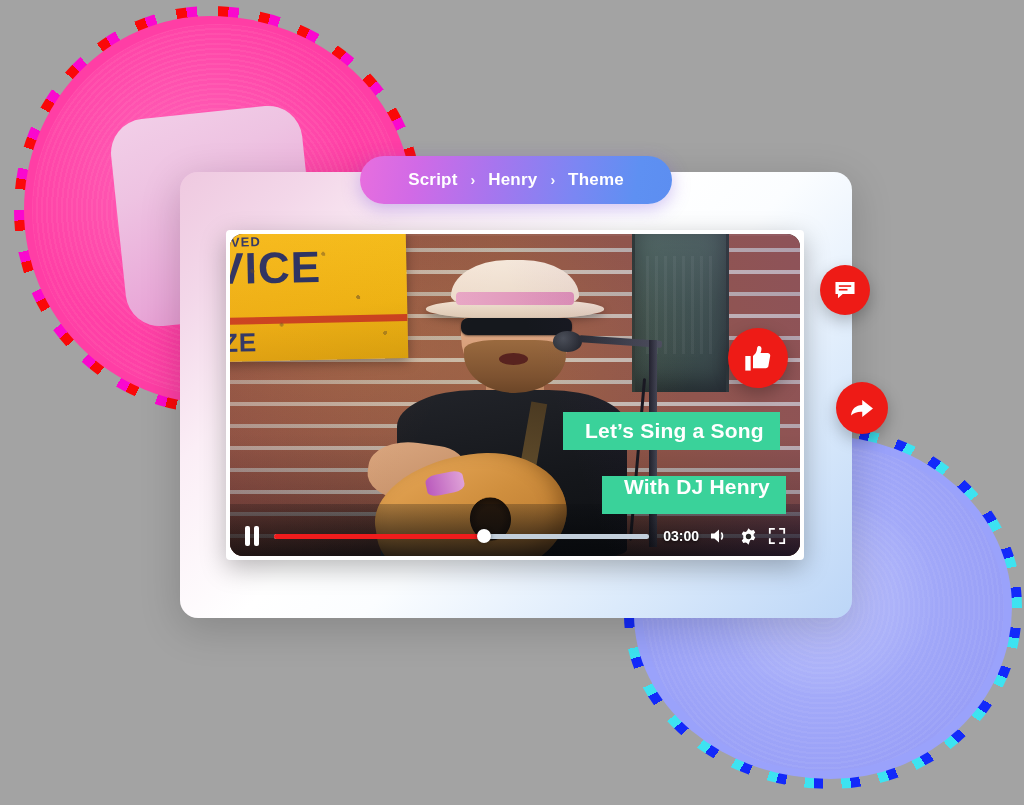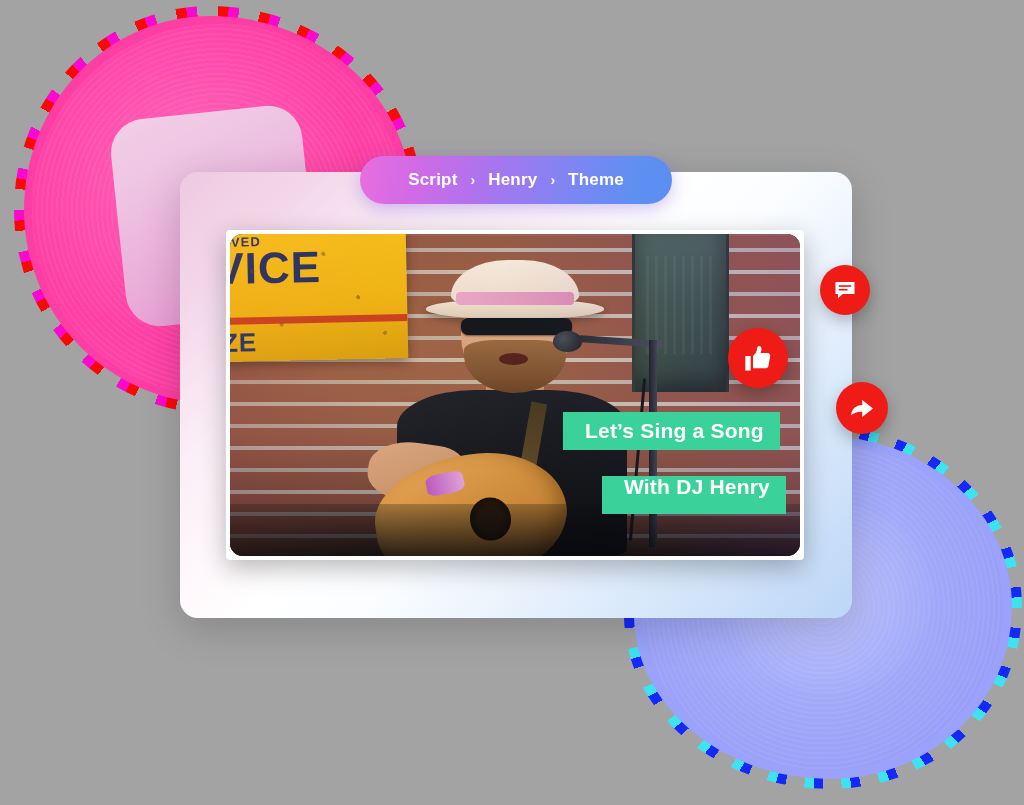--- a/index.html
+++ b/index.html
@@ -627,20 +627,55 @@
           <div class="jeans"></div>
         </div>
 
         <div class="floor-dark"></div>
         <div class="grade"></div>
       </div>
 
       <div id="caption-1" class="caption">Let’s Sing a Song</div>
       <div id="caption-2" class="caption">With DJ Henry</div>
 
+      <div id="controls">
+
+        <div id="pause-btn" class="ctl-icon">
+          <i></i>
+          <i></i>
+        </div>
+
+        <div id="progress-track">
+          <div id="progress-fill" style="width: 56%;"></div>
+          <div id="progress-thumb" style="left: 56%;"></div>
+        </div>
+
+        <span id="time-label">03:00</span>
+
+        <div class="ctl-icon">
+          <svg width="20" height="18" viewBox="0 0 20 18">
+            <path d="M2 6.5h3.4L10 2.6v12.8L5.4 11.5H2z" fill="#fff"></path>
+            <path d="M12.6 6.2c1.1 1.1 1.1 4.5 0 5.6" stroke="#fff" stroke-width="1.7" fill="none" stroke-linecap="round"></path>
+          </svg>
+        </div>
+
+        <div class="ctl-icon">
+          <svg width="19" height="19" viewBox="0 0 24 24">
+            <path fill="#fff" d="M12 1.6l2.1 2.1a8.6 8.6 0 0 1 1.6.7l2.9-.6 1.9 3.3-2 2.2c.05.3.07.6.07.9s-.02.6-.07.9l2 2.2-1.9 3.3-2.9-.6a8.6 8.6 0 0 1-1.6.7L12 22.4l-2.1-2.1a8.6 8.6 0 0 1-1.6-.7l-2.9.6-1.9-3.3 2-2.2A6.7 6.7 0 0 1 5.4 12c0-.3.02-.6.07-.9l-2-2.2 1.9-3.3 2.9.6c.5-.3 1-.5 1.6-.7z"></path>
+            <circle cx="12" cy="12" r="3.4" fill="#000" fill-opacity="0.85"></circle>
+          </svg>
+        </div>
+
+        <div class="ctl-icon">
+          <svg width="18" height="18" viewBox="0 0 20 20">
+            <path d="M2 6.6V2h4.6M13.4 2H18v4.6M18 13.4V18h-4.6M6.6 18H2v-4.6" stroke="#fff" stroke-width="2" fill="none" stroke-linecap="square"></path>
+          </svg>
+        </div>
+
+      </div>
     </div>
   </div>
 
   <div id="bubble-comment" class="bubble">
     <svg width="26" height="26" viewBox="0 0 24 24">
       <path fill="#fff" d="M3.2 4.6h17.6v11.2H9.9l-4.4 3.9v-3.9H3.2z"></path>
       <rect x="6.3" y="7.6" width="11.4" height="1.5" fill="#ee1b16"></rect>
       <rect x="6.3" y="11" width="8" height="1.5" fill="#ee1b16"></rect>
     </svg>
   </div>

